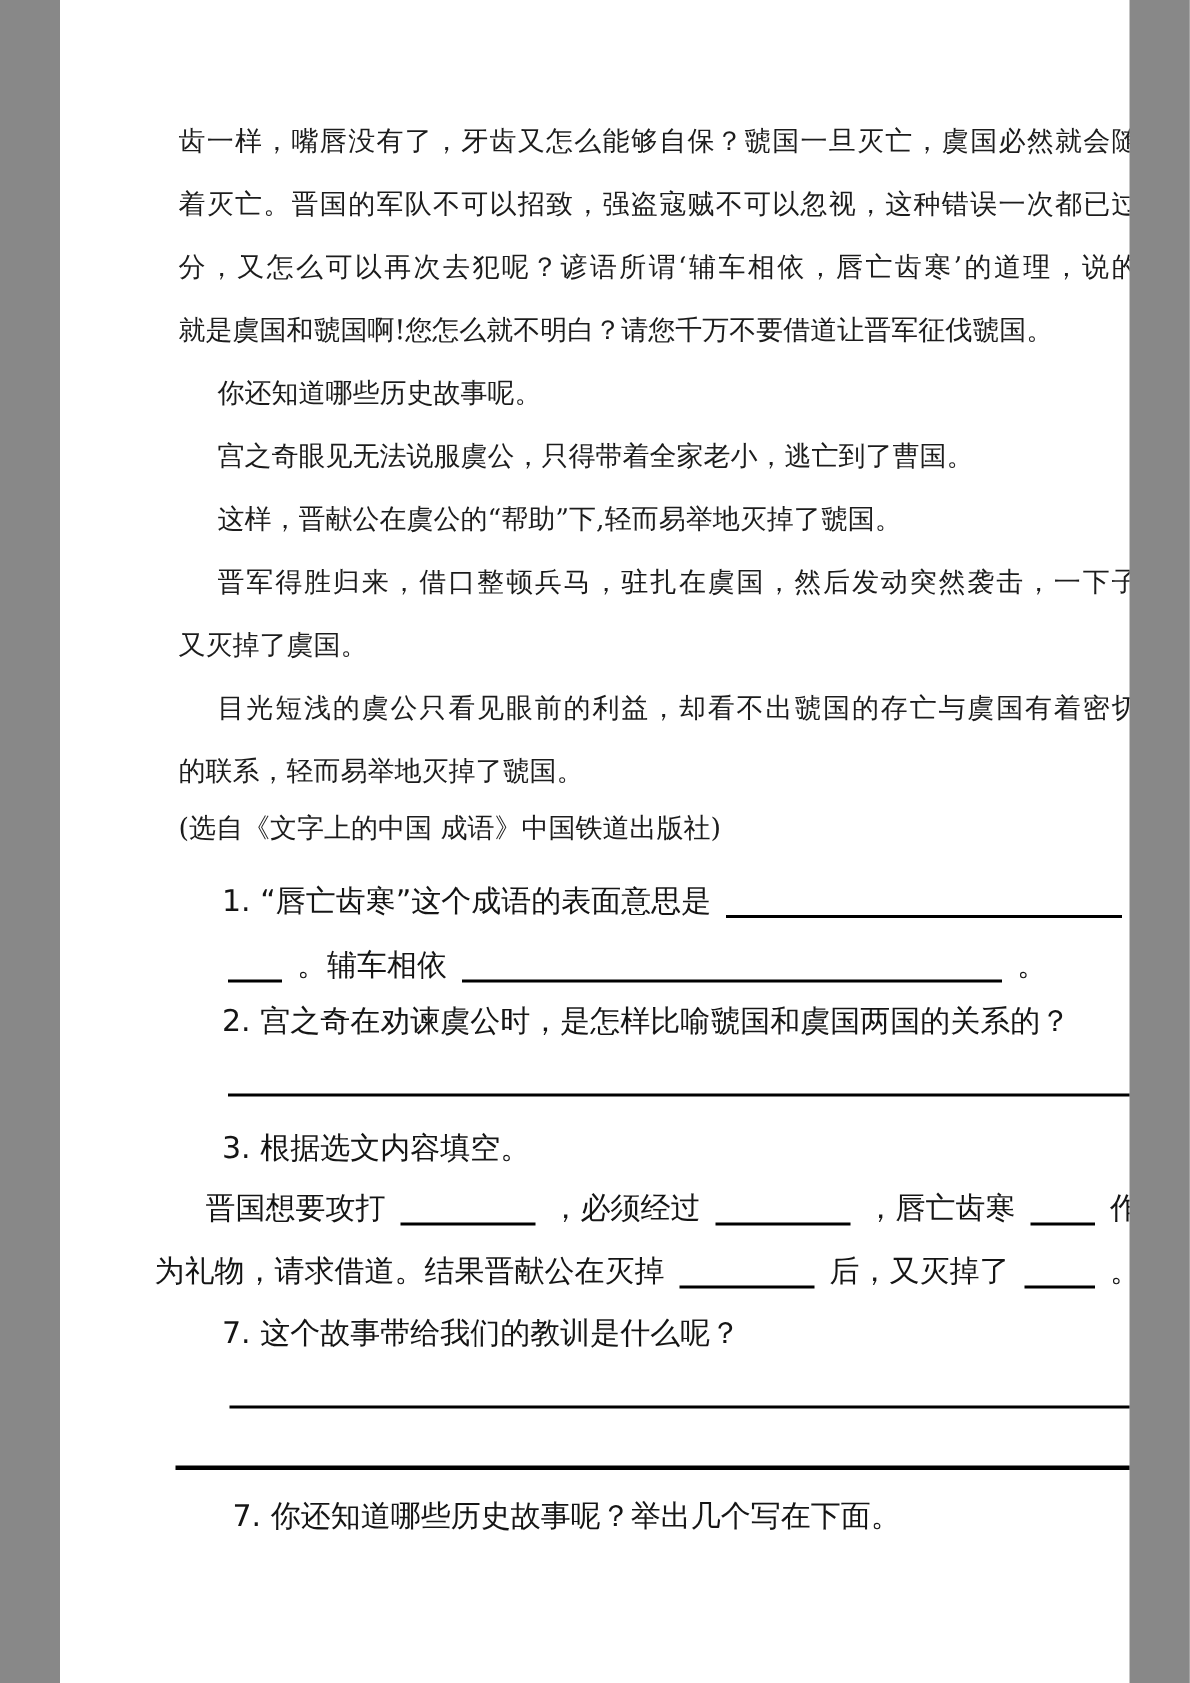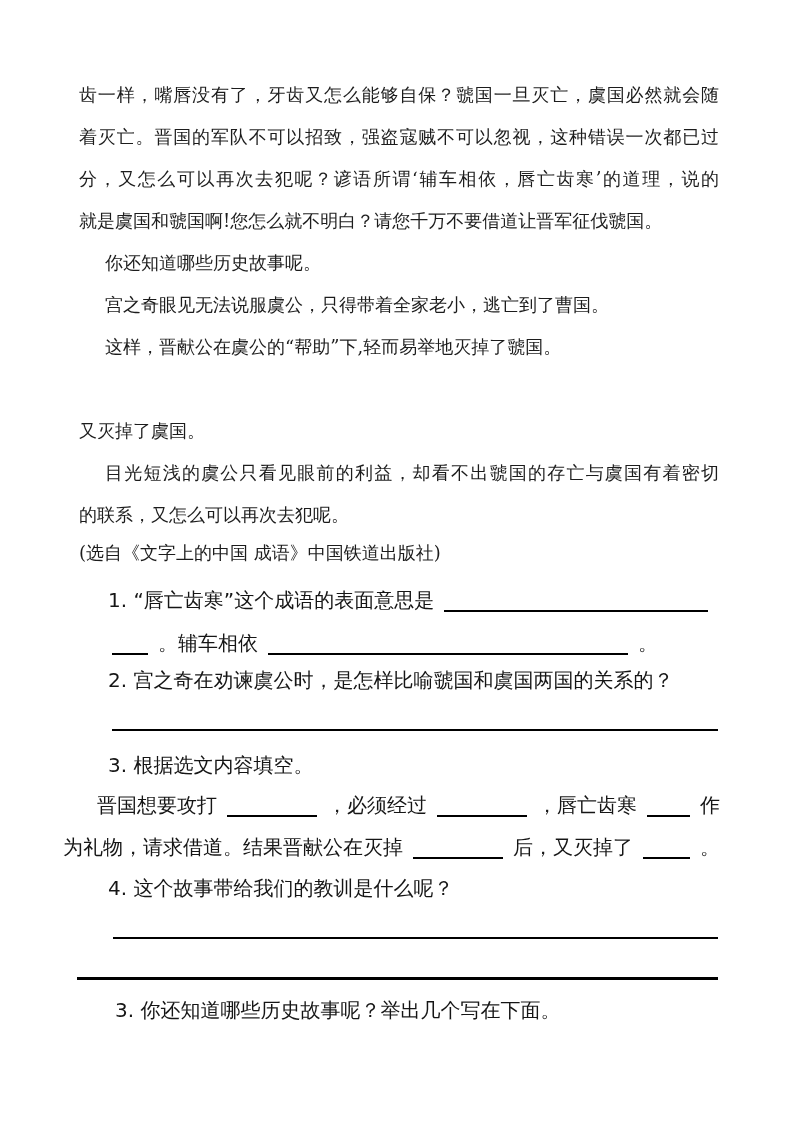--- a/index.html
+++ b/index.html
@@ -1,18 +1,18 @@
 <!DOCTYPE html>
 <html><head>
 <meta charset="utf-8">
 <style>
   html,body{margin:0;padding:0;background:#888;}
   #page{
     position:relative;
-    width:793px;height:1122px;
+    width:713px;height:1122px;
     background:#ffffff;
     margin:0 auto;
     overflow:hidden;
   }
   
   .pline{
     position:absolute;
     left:79px;width:640px;
     height:28px;line-height:28px;
     font-family:"DejaVu Serif","Liberation Serif",serif;
@@ -63,23 +63,24 @@
 
 <div id="page">
 
   <div class="pline stretch" style="top:81px">齿一样，嘴唇没有了，牙齿又怎么能够自保？虢国一旦灭亡，虞国必然就会随</div>
   <div class="pline stretch" style="top:123px">着灭亡。晋国的军队不可以招致，强盗寇贼不可以忽视，这种错误一次都已过</div>
   <div class="pline stretch" style="top:165px">分，又怎么可以再次去犯呢？谚语所谓‘辅车相依，唇亡齿寒’的道理，说的</div>
   <div class="pline" style="top:207px">就是虞国和虢国啊!您怎么就不明白？请您千万不要借道让晋军征伐虢国。</div>
   <div class="pline indent" style="top:249px">你还知道哪些历史故事呢。</div>
   <div class="pline indent" style="top:291px">宫之奇眼见无法说服虞公，只得带着全家老小，逃亡到了曹国。</div>
   <div class="pline indent" style="top:333px">这样，晋献公在虞公的“帮助”下,轻而易举地灭掉了虢国。</div>
+  <div class="pline indent stretch" style="top:375px">晋军得胜归来，借口整顿兵马，驻扎在虞国，然后发动突然袭击，一下子</div>
   <div class="pline" style="top:417px">又灭掉了虞国。</div>
   <div class="pline indent stretch" style="top:459px">目光短浅的虞公只看见眼前的利益，却看不出虢国的存亡与虞国有着密切</div>
-  <div class="pline" style="top:501px">的联系，又怎么可以再次去犯呢。</div>
+  <div class="pline" style="top:501px">的联系，轻而易举地灭掉了虢国。</div>
   <div class="pline src" style="top:539px">(选自《文字上的中国  成语》中国铁道出版社)</div>
 
   <div class="qline qflex" style="top:587px;left:108px;width:600px">
     <span>1. “唇亡齿寒”这个成语的表面意思是</span>
     <span class="blank grow"></span>
   </div>
   <div class="qline qflex" style="top:630px;left:112px;width:546px">
     <span class="blank w36"></span>
     <span>。辅车相依</span>
     <span class="blank grow"></span>
@@ -100,19 +101,19 @@
     <span>作</span>
   </div>
   <div class="qline qflex" style="top:834px;left:63px;width:657px">
     <span>为礼物，请求借道。结果晋献公在灭掉</span>
     <span class="blank w90"></span>
     <span>后，又灭掉了</span>
     <span class="blank grow"></span>
     <span>。</span>
   </div>
 
-  <div class="qline" style="top:875px;left:108px">4. 这个故事带给我们的教训是什么呢？</div>
+  <div class="qline" style="top:875px;left:108px">7. 这个故事带给我们的教训是什么呢？</div>
   <div class="rule" style="top:937px;left:113px;width:605px"></div>
   <div class="rule thick" style="top:977px;left:77px;width:641px"></div>
 
-  <div class="qline" style="top:997px;left:115px">3. 你还知道哪些历史故事呢？举出几个写在下面。</div>
+  <div class="qline" style="top:997px;left:115px">7. 你还知道哪些历史故事呢？举出几个写在下面。</div>
 
 </div>
 
 </body></html>

